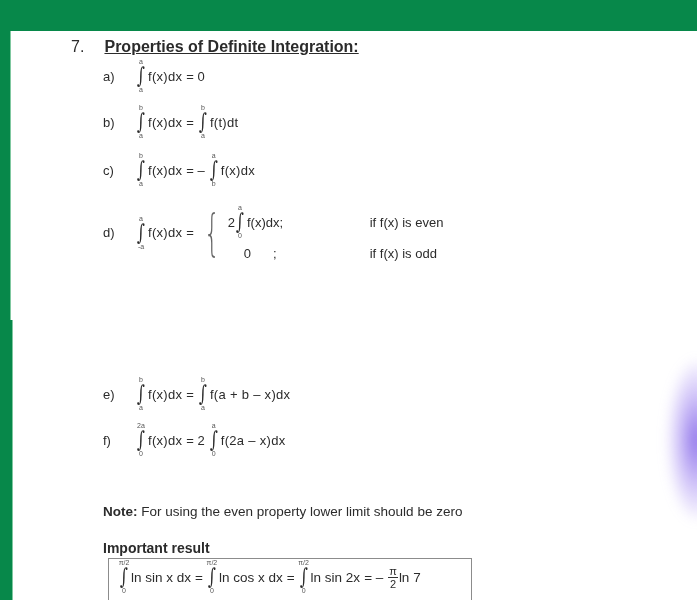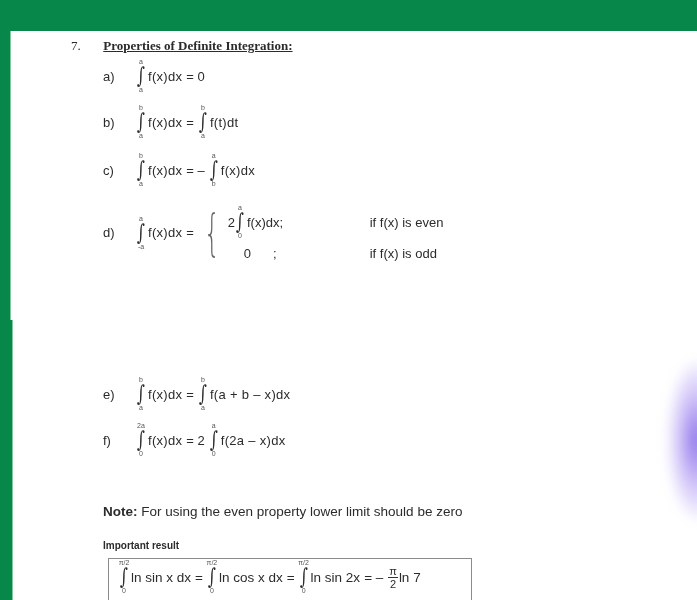--- a/index.html
+++ b/index.html
@@ -22,21 +22,21 @@
       position: absolute; left: 0; top: 320px; width: 12px; height: 280px;
       background: #07884a;
       border-right: 1px solid #7fc8a0;
     }
     .glow {
       position: absolute; right: -30px; top: 360px; width: 60px; height: 160px;
       border-radius: 50%;
       background: radial-gradient(ellipse at center, rgba(122,90,230,0.85) 0%, rgba(150,120,240,0.45) 40%, rgba(255,255,255,0) 75%);
       filter: blur(6px);
     }
-    .heading-row { position: absolute; left: 71px; top: 38px; font-size: 13px; font-family: Liberation Serif, serif; }
+    .heading-row { position: absolute; left: 71px; top: 38px; font-size: 16px; }
     .heading-row .num { display: inline-block; width: 29px; }
     .heading-row .title { font-weight: bold; text-decoration: underline; }
 
     .item { position: absolute; left: 103px; font-size: 13px; display: flex; align-items: center; white-space: nowrap; }
     .label { width: 33px; display: inline-block; }
     .int {
       display: inline-flex; flex-direction: column; align-items: center;
       width: 10px; margin-right: 2px; line-height: 1;
     }
     .int .lim { font-size: 7px; color: #555; height: 8px; }
@@ -46,21 +46,21 @@
 
     .cases { display: inline-flex; align-items: center; }
     .brace { font-size: 50px; font-family: "DejaVu Sans", sans-serif; font-weight: 100; transform: scaleX(0.5); color: #666; margin: 0 0 0 -2px; line-height: 50px; }
     .case-rows { display: flex; flex-direction: column; gap: 6px; }
     .case-row { display: flex; align-items: center; }
     .case-row .left { width: 98px; display: inline-flex; align-items: center; }
     .case-row .cond { margin-left: 0; padding-left: 44px; }
 
     .note { position: absolute; left: 103px; top: 504px; font-size: 13.5px; }
     .note b { font-weight: bold; text-align: right; }
-    .imp-title { position: absolute; left: 103px; top: 540px; font-size: 10px; font-weight: bold; }
+    .imp-title { position: absolute; left: 103px; top: 540px; font-size: 14px; font-weight: bold; }
     .imp-box {
       position: absolute; left: 108px; top: 558px; width: 364px; height: 50px;
       border: 1.5px solid #8c8c8c; box-sizing: border-box;
     }
     .imp-row { position: absolute; left: 10px; top: 0px; font-size: 13.5px; display: flex; align-items: center; white-space: nowrap; }
     .frac { display: inline-flex; flex-direction: column; align-items: center; font-size: 11px; line-height: 12px; margin: 0 1px; }
     .frac .n { border-bottom: 1px solid #333; padding: 0 1px; }
   </style>
 </head>
 <body>

